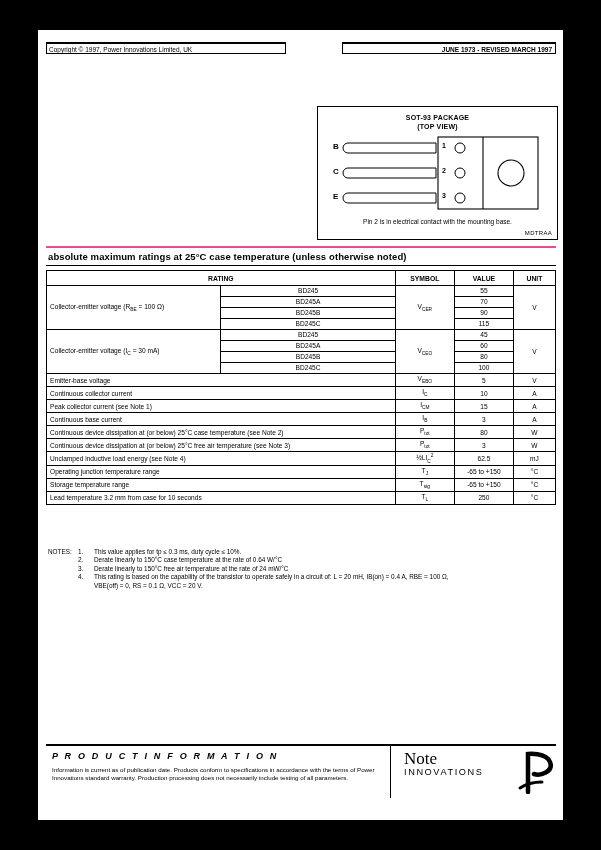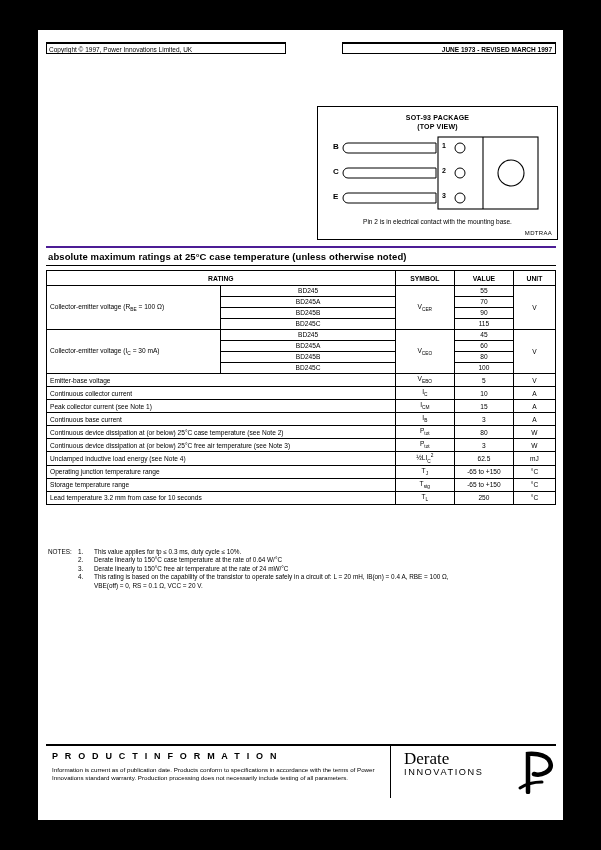--- a/index.html
+++ b/index.html
@@ -45,21 +45,21 @@
   .pkg .code{
     position:absolute;bottom:3px;right:5px;font-size:6px;letter-spacing:.3px;
   }
   .pkg .lbl{position:absolute;font-size:8px;font-weight:bold;}
   .pkg .pin{position:absolute;font-size:7px;font-weight:bold;}
   .pkg svg{position:absolute;left:0;top:0;}
 
   
   .sect{
     position:absolute;left:8px;top:216px;width:510px;
-    border-top:2px solid #4c1d95;border-bottom:1px solid #000;
+    border-top:2px solid #ec4899;border-bottom:1px solid #000;
     font-size:9.5px;font-weight:bold;padding:3px 2px 3px 2px;
     box-sizing:border-box;letter-spacing:.1px;
   }
 
   
   table.rt{
     position:absolute;left:8px;top:240px;width:510px;
     border-collapse:collapse;font-size:6.6px;table-layout:fixed;
   }
   table.rt td,table.rt th{
@@ -96,21 +96,21 @@
   .notes li .num{position:absolute;left:30px;}
   .notes .cont{padding-left:46px;}
 
   
   .foot{
     position:absolute;left:8px;bottom:22px;width:510px;height:52px;
     border-top:2px solid #000;
   }
   .foot .pi{
     position:absolute;left:6px;top:5px;font-size:9px;font-weight:bold;
-    letter-spacing:2.2px;
+    letter-spacing:2.2px;font-style:italic;
   }
   .foot .disc{
     position:absolute;left:6px;top:20px;width:330px;font-size:6.2px;
     line-height:8px;
   }
   .foot .vline{
     position:absolute;left:344px;top:0;width:1px;height:52px;background:#000;
   }
   .foot .brand{position:absolute;left:358px;top:4px;}
   .foot .brand .b1{font-size:17px;line-height:17px;font-family:"Liberation Serif",serif;}
@@ -288,21 +288,21 @@
       <li><span class="num">4.</span><span>This rating is based on the capability of the transistor to operate safely in a circuit of: L = 20 mH, IB(on) = 0.4 A, RBE = 100 Ω,</span></li>
     </ol>
     <div class="cont">VBE(off) = 0, RS = 0.1 Ω, VCC = 20 V.</div>
   </div>
 
   <div class="foot">
     <div class="pi">P R O D U C T      I N F O R M A T I O N</div>
     <div class="disc">Information is current as of publication date. Products conform to specifications in accordance with the terms of Power Innovations standard warranty. Production processing does not necessarily include testing of all parameters.</div>
     <div class="vline"></div>
     <div class="brand">
-      <div class="b1">Derate</div>
+      <div class="b1">Note</div>
       <div class="b2">INNOVATIONS</div>
     </div>
     <svg class="logo" width="46" height="46" viewBox="0 0 46 46">
       <path d="M12 44 L12 6 C12 6 30 4 34 14 C38 24 24 28 18 26" fill="none" stroke="#000" stroke-width="4.5" stroke-linecap="round"></path>
       <path d="M4 40 C10 36 18 34 26 34" fill="none" stroke="#000" stroke-width="3" stroke-linecap="round"></path>
     </svg>
   </div>
 
 </div>
 

